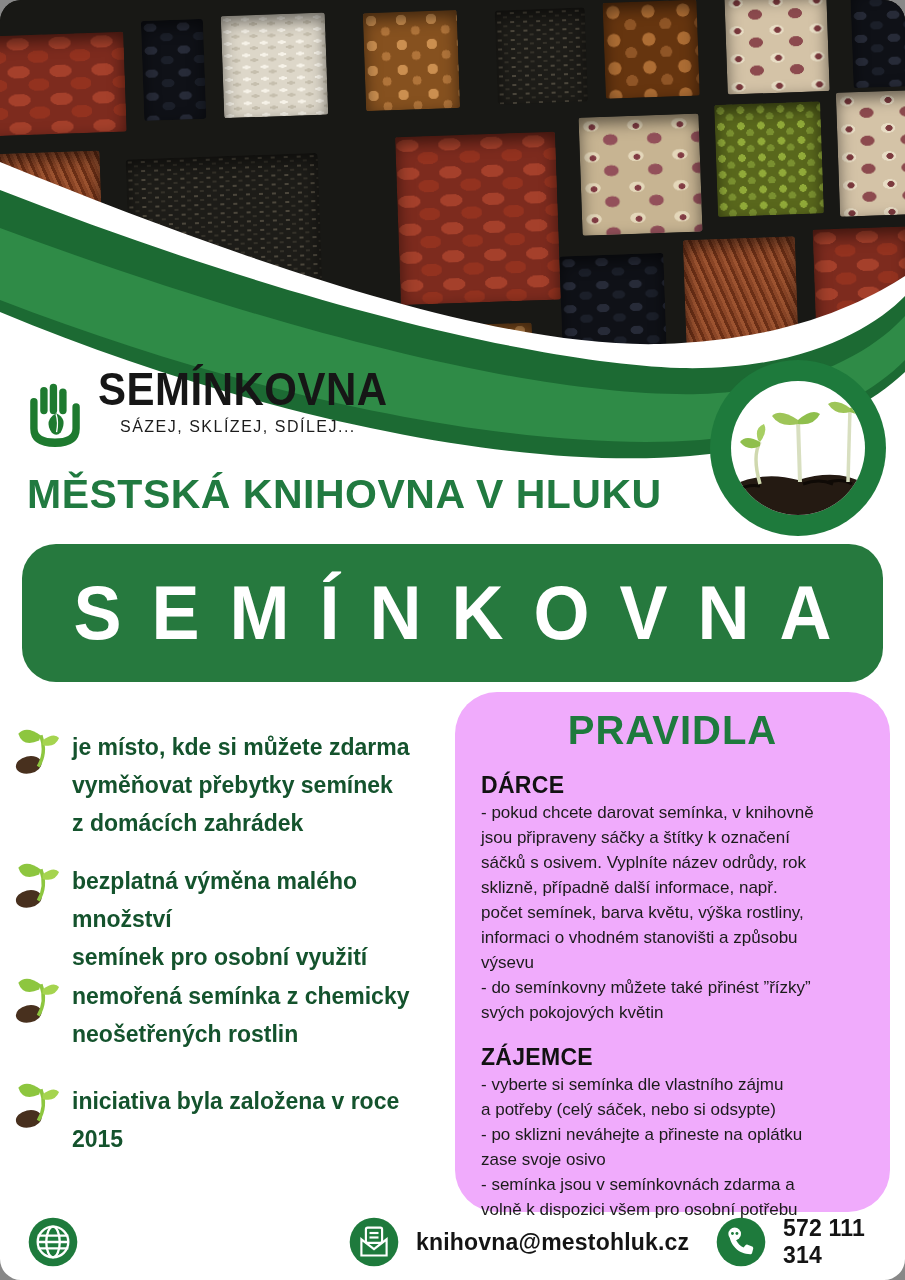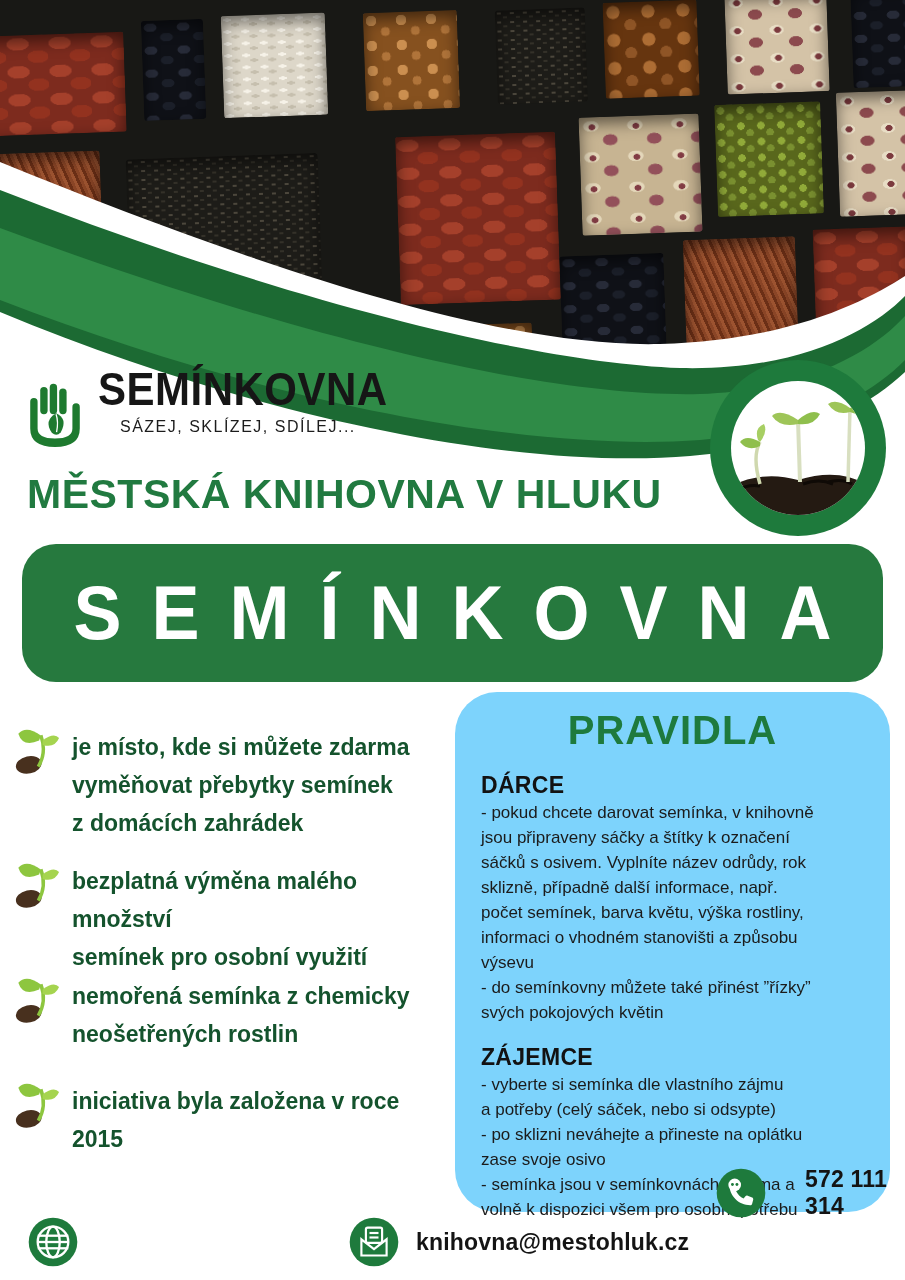--- a/index.html
+++ b/index.html
@@ -1,17 +1,17 @@
 <!DOCTYPE html>
 <html lang="cs"><head>
 <meta charset="utf-8">
 <style>
   html,body{margin:0;padding:0;background:#888;}
   .poster{position:relative;width:905px;height:1280px;background:#ffffff;overflow:hidden;
-          font-family:"Liberation Sans","DejaVu Sans",sans-serif;margin:0 auto;}
+          font-family:"Liberation Sans","DejaVu Sans",sans-serif;margin:0 auto;border-radius:21px;}
 
   
   .photo{position:absolute;left:0;top:0;width:905px;height:445px;background:#181815;overflow:hidden;}
   .photo-inner{position:absolute;left:-30px;top:-20px;width:980px;height:480px;
                transform:rotate(-2deg);background:#181815;}
   .cell{position:absolute;border-radius:3px;box-shadow:inset 0 6px 16px rgba(0,0,0,.55);}
   .t-kidney{background-color:#7d2b1e;background-image:
     radial-gradient(ellipse 16px 9px at 12px 9px,#a5402b 68%,rgba(0,0,0,0) 72%),
     radial-gradient(ellipse 15px 9px at 32px 22px,#93321f 68%,rgba(0,0,0,0) 72%);background-size:42px 28px;}
   .t-rice{background-color:#ddd7c9;background-image:
@@ -62,34 +62,34 @@
           border-radius:34px;display:flex;align-items:center;justify-content:center;}
   .banner .txt{color:#ffffff;font-weight:bold;font-size:72px;letter-spacing:30px;padding-left:30px;
                transform:scaleY(1.05);white-space:nowrap;}
 
   
   .bullet{position:absolute;left:14px;width:440px;display:flex;align-items:flex-start;}
   .bullet .sprout{width:52px;height:54px;flex:0 0 52px;margin-right:6px;margin-top:-4px;}
   .bullet .btxt{font-size:23px;font-weight:bold;color:#14532d;line-height:38px;white-space:pre-line;}
 
   
-  .panel{position:absolute;left:455px;top:692px;width:435px;height:520px;background:#7dd3fc;
+  .panel{position:absolute;left:455px;top:692px;width:435px;height:520px;background:#f0abfc;
          border-radius:42px;box-sizing:border-box;padding:16px 26px 0 26px;}
   .panel h2{margin:0 0 4px 0;text-align:center;font-size:40px;color:#1e7a3d;letter-spacing:1px;
             font-weight:bold;}
   .panel h3{margin:19px 0 1px 0;font-size:23px;color:#121212;font-weight:bold;letter-spacing:.3px;}
   .panel p{margin:0;font-size:17px;line-height:25px;color:#1b1b1b;white-space:pre-line;}
 
   
   .footer-item{position:absolute;display:flex;align-items:center;}
   .footer-item .fi-icon{width:54px;height:54px;margin-right:15px;flex:0 0 54px;}
   .footer-item .fi-text{font-size:23px;font-weight:bold;color:#141414;letter-spacing:.2px;}
   .f-web{left:26px;top:1215px;}
   .f-mail{left:347px;top:1215px;}
-  .f-phone{left:714px;top:1166px;gap:22px;}
+  .f-phone{left:714px;top:1215px;}
 </style>
 </head>
 <body>
 
 <div class="poster">
 
   <div class="photo">
     <div class="photo-inner">
       <div class="cell t-kidney" style="left:0;top:40px;width:160px;height:100px"></div>
       <div class="cell t-blackbean" style="left:178px;top:30px;width:62px;height:100px"></div>

